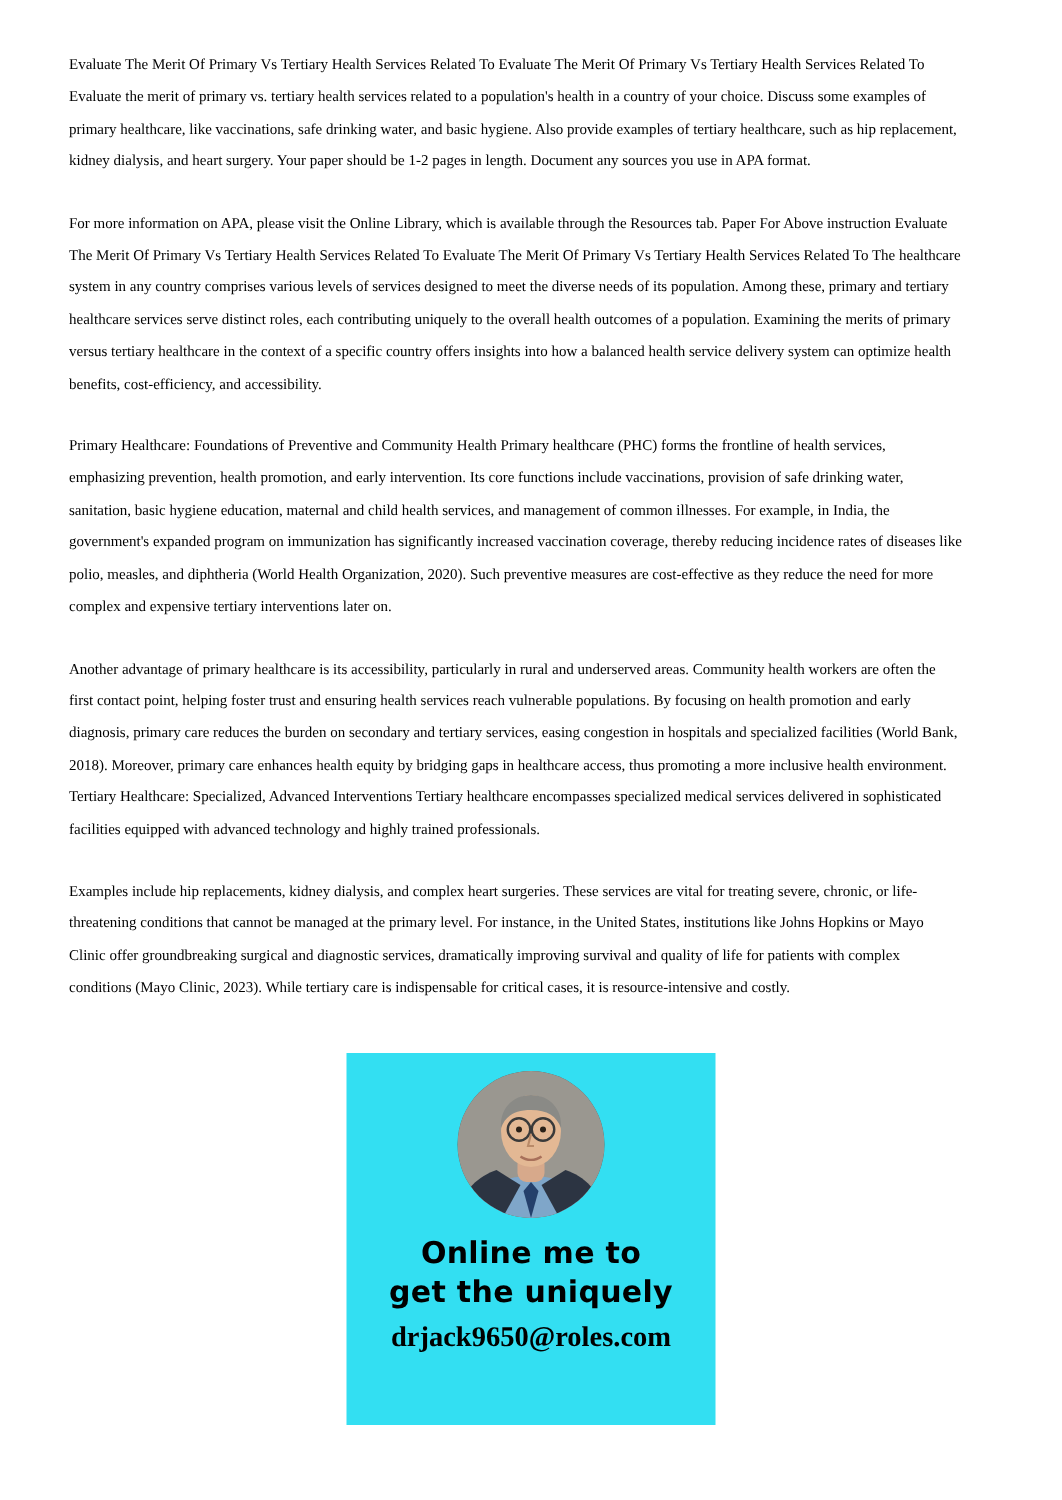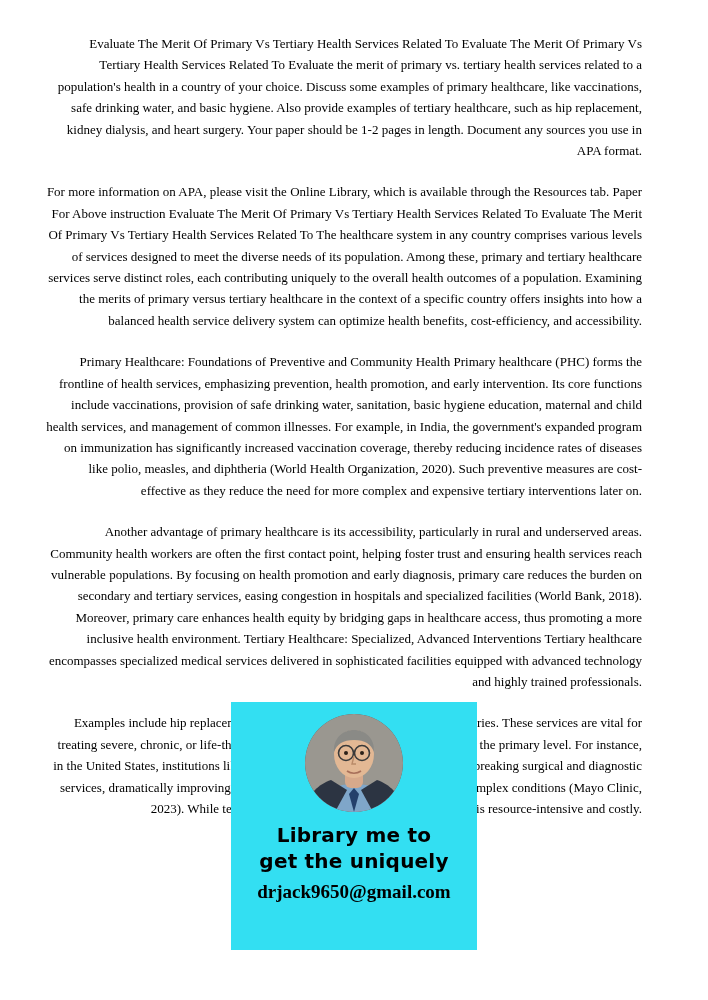--- a/index.html
+++ b/index.html
@@ -22,24 +22,24 @@
     height: 1000px;
     background: #ffffff;
   }
   .doc-body {
     position: absolute;
     left: 46px;
     top: 33px;
     width: 596px;
   }
   .para {
-    font-size: 13px;
+    font-size: 10px;
     line-height: 21.4px;
     color: #000000;
-    text-align: right;
+    text-align: left;
     margin: 0 0 20px 0;
     white-space: normal;
   }
   .para:last-child {
     margin-bottom: 0;
   }
   
   .overlay-card {
     position: absolute;
     left: 231px;
@@ -129,19 +129,19 @@
 
           <circle cx="41" cy="39" r="2" fill="#2b2118"></circle>
           <circle cx="57" cy="39" r="2" fill="#2b2118"></circle>
 
           <path d="M49 42 L47 50 L51 50" fill="none" stroke="#b98a68" stroke-width="1.4"></path>
           <path d="M42 57 C46 60 52 60 56 57" fill="none" stroke="#a8705a" stroke-width="1.6"></path>
         </g>
       </svg>
     </div>
     <div class="overlay-text">
-      <div>Library me to</div>
+      <div>Online me to</div>
       <div>get the uniquely</div>
     </div>
-    <div class="overlay-email">drjack9650@gmail.com</div>
+    <div class="overlay-email">drjack9650@roles.com</div>
   </div>
 
 </div>
 
 </body></html>

